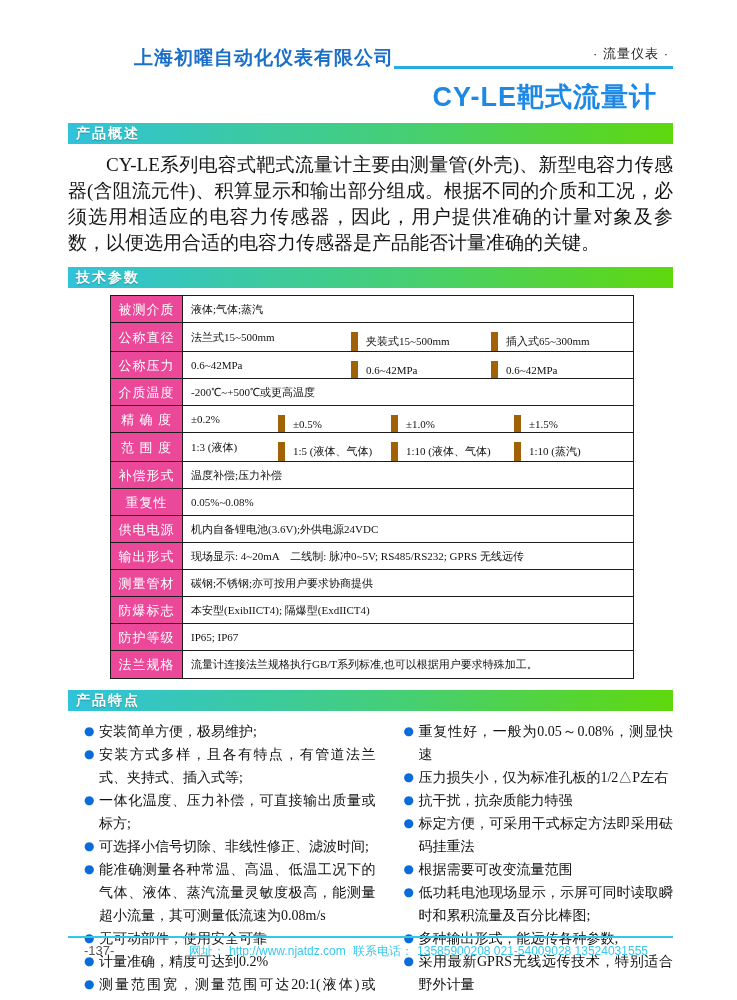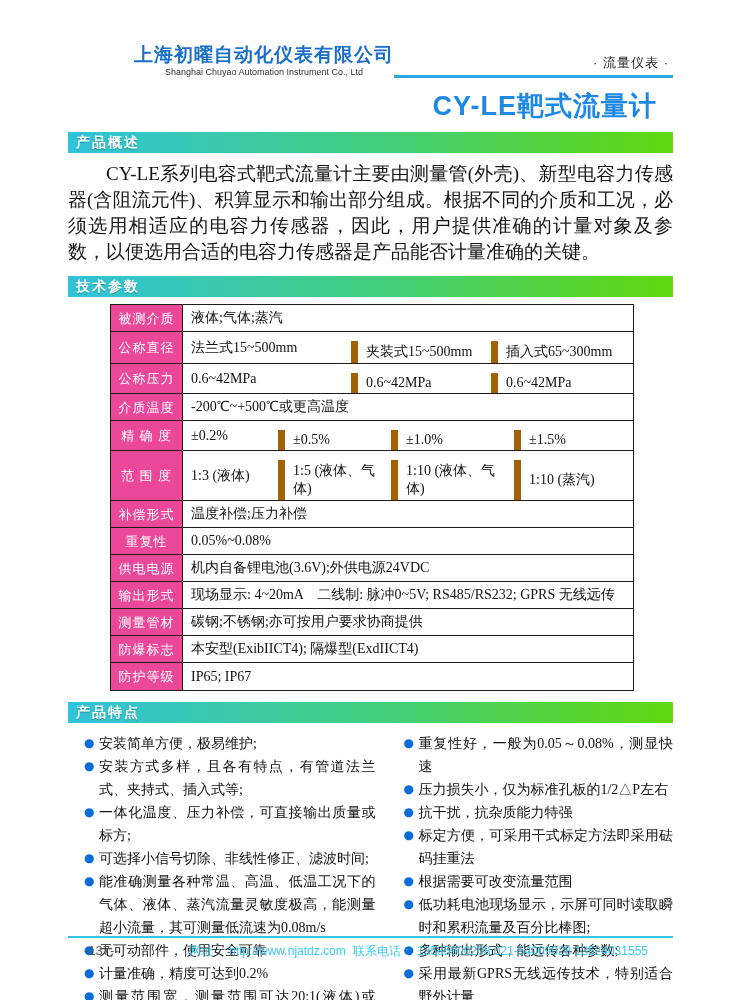--- a/index.html
+++ b/index.html
@@ -44,21 +44,21 @@
   .trow { display:flex; border-bottom:1px solid #1c1c1c; min-height:27px; }
   .trow:last-child { border-bottom:none; }
   .tlabel {
     width:72px; flex:0 0 72px; background:#ec4899; color:#fff;
     font:13px/15px "Liberation Sans", sans-serif; letter-spacing:1px;
     display:flex; align-items:center; justify-content:center; text-align:center;
     border-right:1px solid #1c1c1c;
   }
   .tcell {
     display:flex; align-items:center; padding:2px 4px 2px 8px;
-    font-size:14px; color:#111;
+    font-size:11px; color:#111;
   }
   .tcell + .tcell { border-left:7px solid #a16207;margin-top:9px; }
   .full { flex:1; }
   .c3a { flex:0 0 168px; } .c3b { flex:0 0 140px; } .c3c { flex:1; }
   .c4a { flex:0 0 95px; } .c4b { flex:0 0 113px; } .c4c { flex:0 0 123px; } .c4d { flex:1; }
 
   
   .features { display:flex; gap:28px; margin:9px 0 0 16px; }
   .fcol { width:292px; }
   .fcol.right { width:270px; }
@@ -79,21 +79,20 @@
 </style>
 </head>
 <body>
 
 <div class="page">
   <div class="content">
 
     <div class="header">
       <div class="logo">
         <div class="company-cn">上海初曜自动化仪表有限公司</div>
-        <div class="company-en">Shanghai Chuyao Automation Instrument Co., Ltd</div>
       </div>
       <div class="header-right">
         <span class="category">· 流量仪表 ·</span>
       </div>
     </div>
 
     <div class="product-title">CY-LE靶式流量计</div>
 
     <div class="secbar">产品概述</div>
 
@@ -156,20 +155,24 @@
         <div class="tlabel">测量管材</div>
         <div class="tcell full">碳钢;不锈钢;亦可按用户要求协商提供</div>
       </div>
       <div class="trow">
         <div class="tlabel">防爆标志</div>
         <div class="tcell full">本安型(ExibIICT4); 隔爆型(ExdIICT4)</div>
       </div>
       <div class="trow">
         <div class="tlabel">防护等级</div>
         <div class="tcell full">IP65; IP67</div>
+      </div>
+      <div class="trow">
+        <div class="tlabel">法兰规格</div>
+        <div class="tcell full">流量计连接法兰规格执行GB/T系列标准,也可以根据用户要求特殊加工。</div>
       </div>
     </div>
 
     <div class="secbar">产品特点</div>
 
     <div class="features">
       <div class="fcol">
         <div class="fitem"><span class="dot">●</span><span>安装简单方便，极易维护;</span></div>
         <div class="fitem"><span class="dot">●</span><span>安装方式多样，且各有特点，有管道法兰式、夹持式、插入式等;</span></div>
         <div class="fitem"><span class="dot">●</span><span>一体化温度、压力补偿，可直接输出质量或标方;</span></div>

